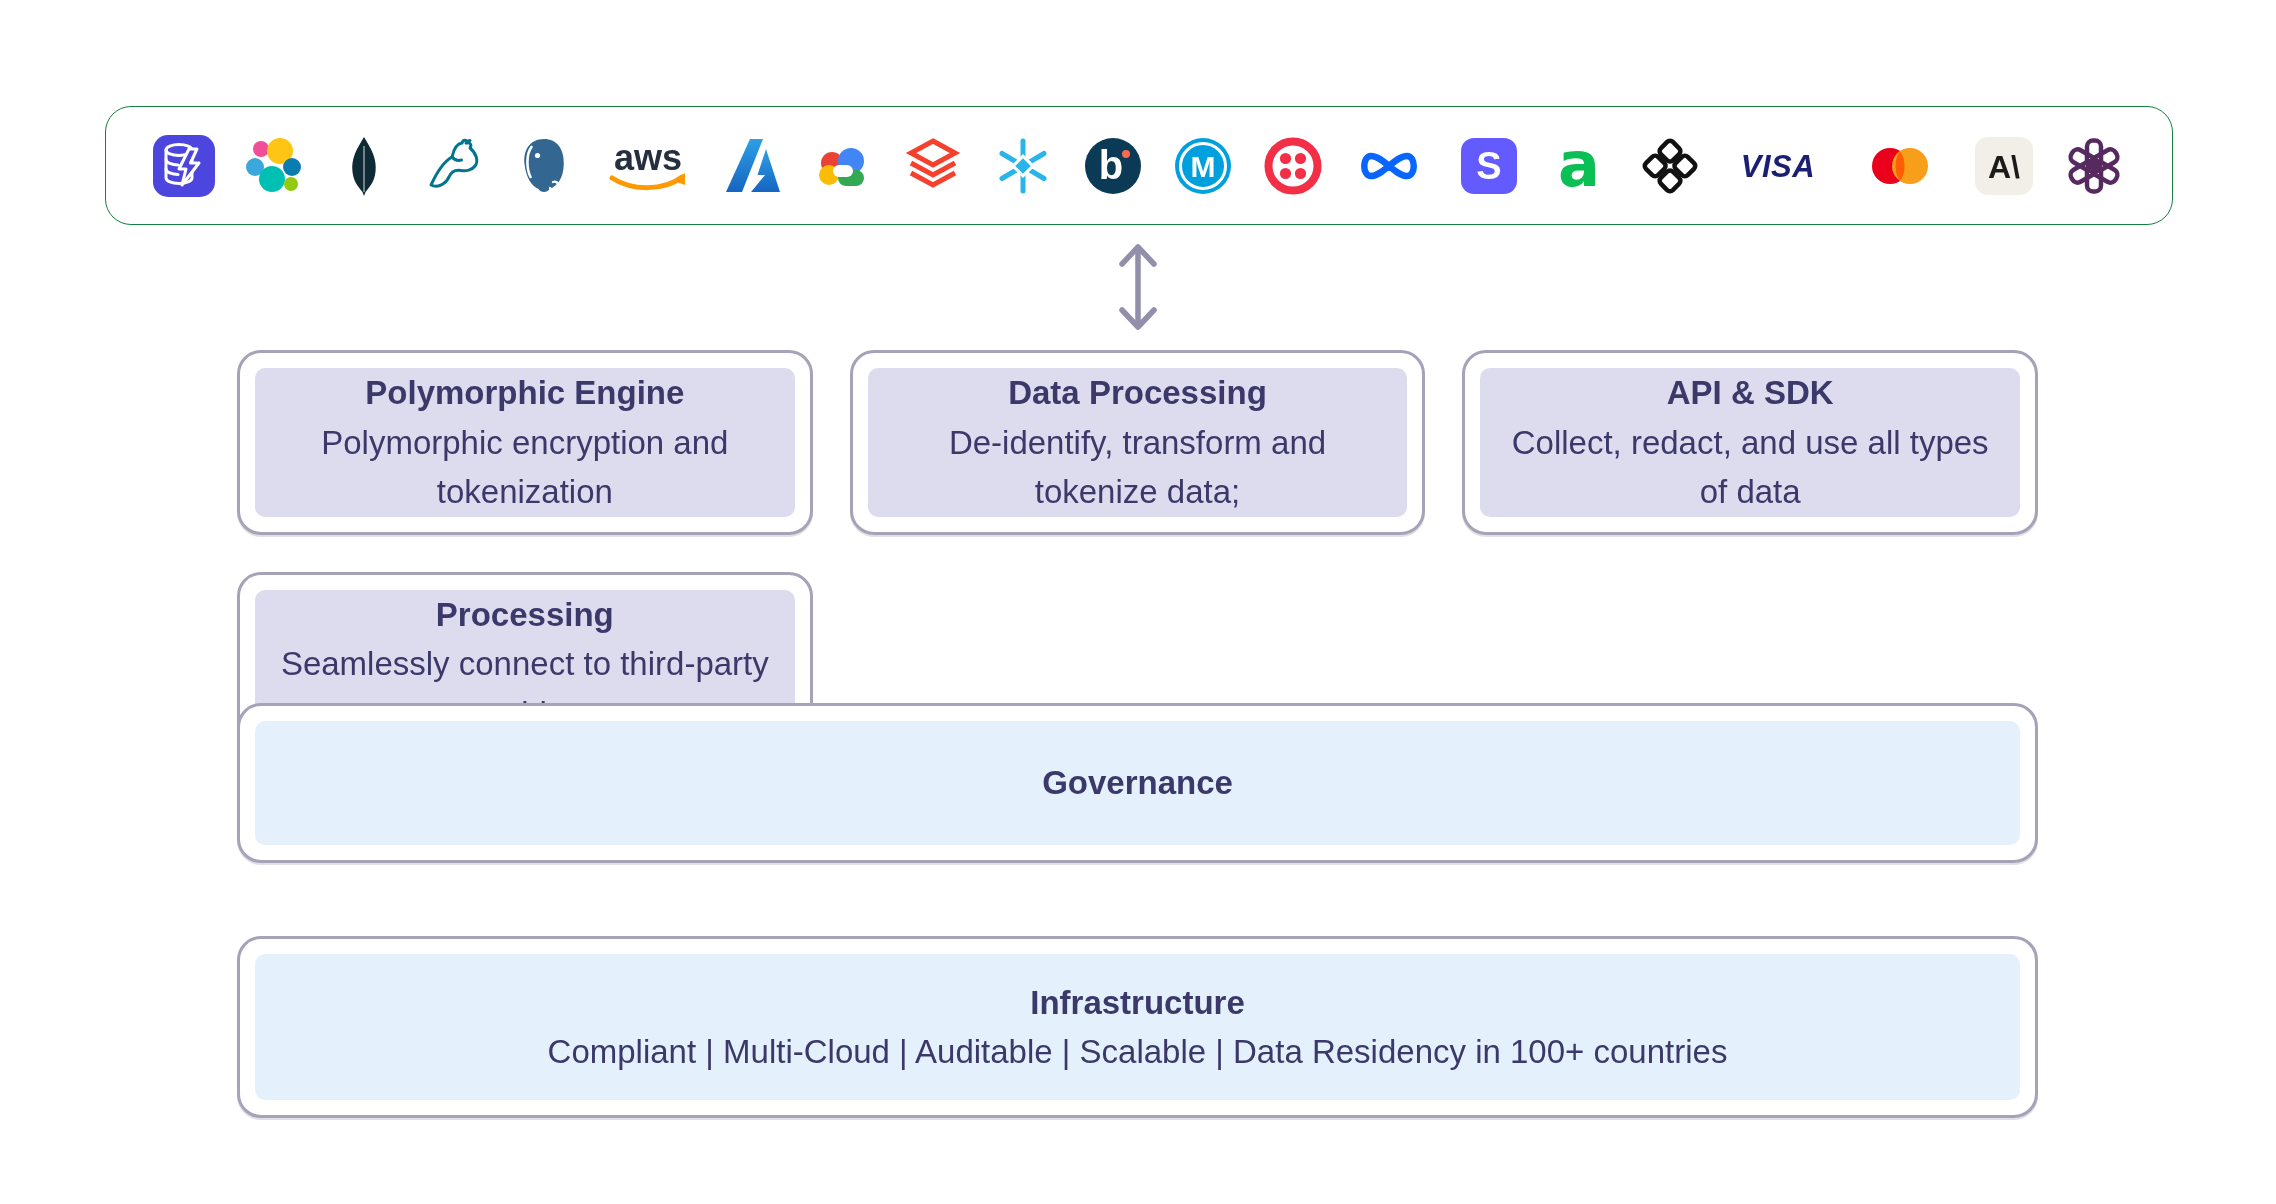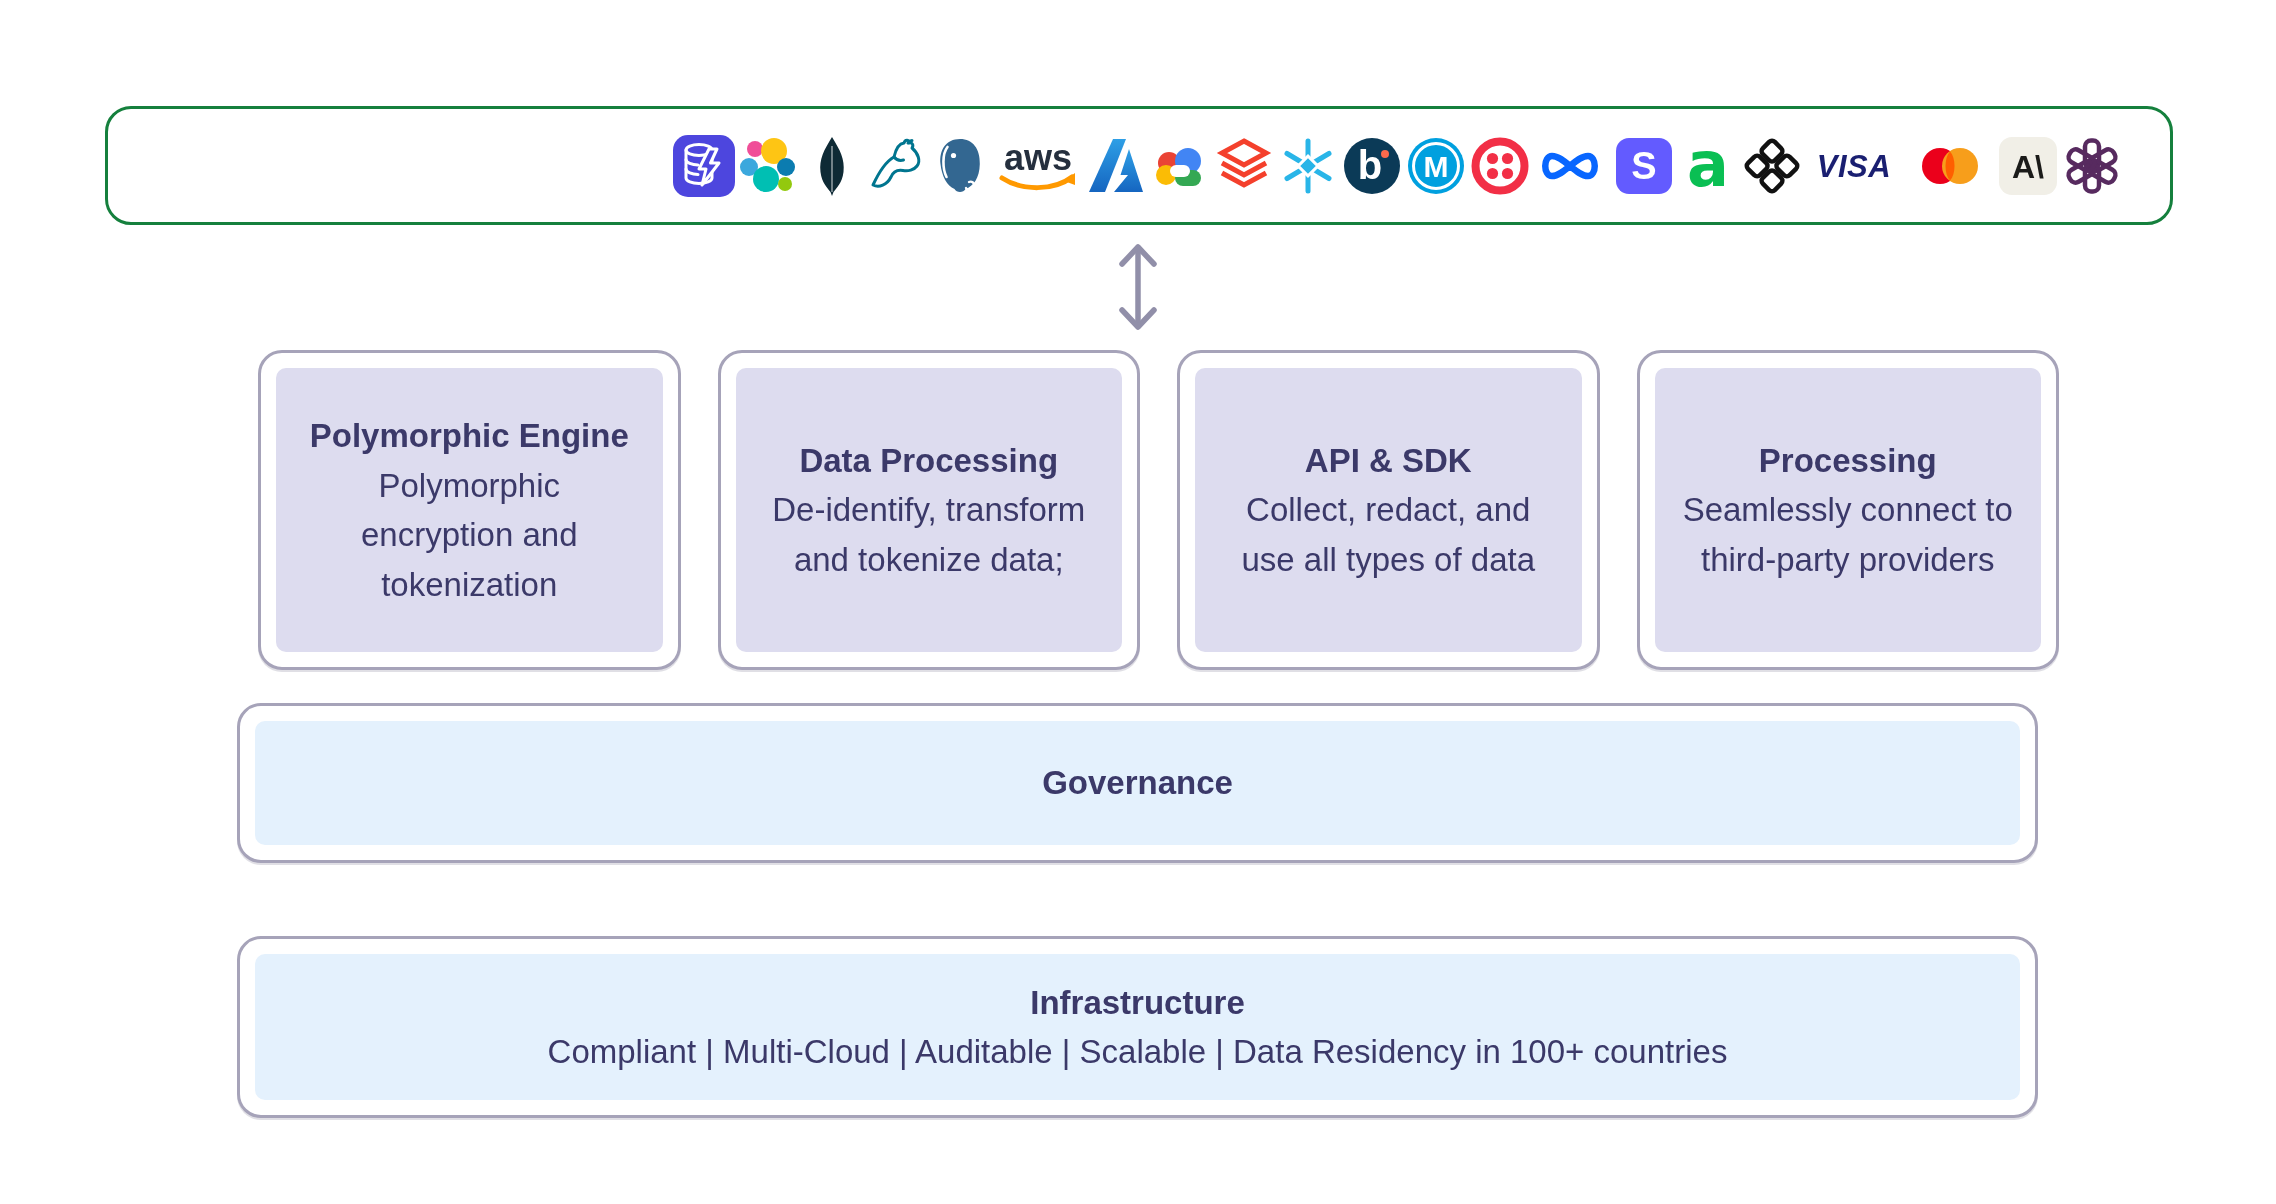--- a/index.html
+++ b/index.html
@@ -3,22 +3,22 @@
 <meta charset="utf-8">
 <style>
   html,body{margin:0;padding:0;background:#fff;}
   .canvas{
     position:relative;width:2276px;height:1204px;background:#ffffff;overflow:hidden;
     font-family:"Liberation Sans","DejaVu Sans",sans-serif;color:#3b3969;
   }
   
   .logo-bar{
     position:absolute;left:105px;top:106px;width:2068px;height:119px;
-    box-sizing:border-box;border:3px solid #15803d;border-radius:26px;background:#fff;
-    display:flex;align-items:center;justify-content:flex-end;padding:0 46px;
+    box-sizing:border-box;border:1px solid #15803d;border-radius:26px;background:#fff;
+    display:flex;align-items:center;justify-content:space-between;padding:0 46px;
   }
   .logo{height:66px;display:flex;align-items:center;justify-content:center;flex:0 0 auto;}
   .logo svg{display:block;}
   
   .sync-arrow{position:absolute;left:1108px;top:238px;width:60px;height:98px;}
   
   .card{
     position:absolute;box-sizing:border-box;background:#ffffff;
     border:3px solid #a6a3b9;border-radius:24px;padding:15px;
     box-shadow:0 2px 0 rgba(130,128,150,.25);
@@ -28,21 +28,21 @@
     display:flex;flex-direction:column;align-items:center;justify-content:center;
     text-align:center;padding:0 22px;
   }
   .module-fill{background:#dddcef;}
   .band-fill{background:#e4f1fd;}
   .card-title{font-size:33px;font-weight:700;line-height:1.5;color:#3b3969;}
   .card-desc{font-size:33px;font-weight:400;line-height:1.5;color:#3b3969;}
   
   .modules-row{
     position:absolute;left:237px;top:350px;width:1801px;height:320px;
-    display:grid;grid-template-columns:repeat(4,1fr);grid-gap:37px;margin-left:21px;
+    display:grid;grid-template-columns:repeat(3,1fr);grid-gap:37px;
   }
   .modules-row .card{position:relative;left:auto;top:auto;width:auto;height:auto;}
   
   .band-governance{left:237px;top:703px;width:1801px;height:160px;}
   .band-infrastructure{left:237px;top:936px;width:1801px;height:182px;}
 </style>
 </head>
 <body>
 
 <div class="canvas">

